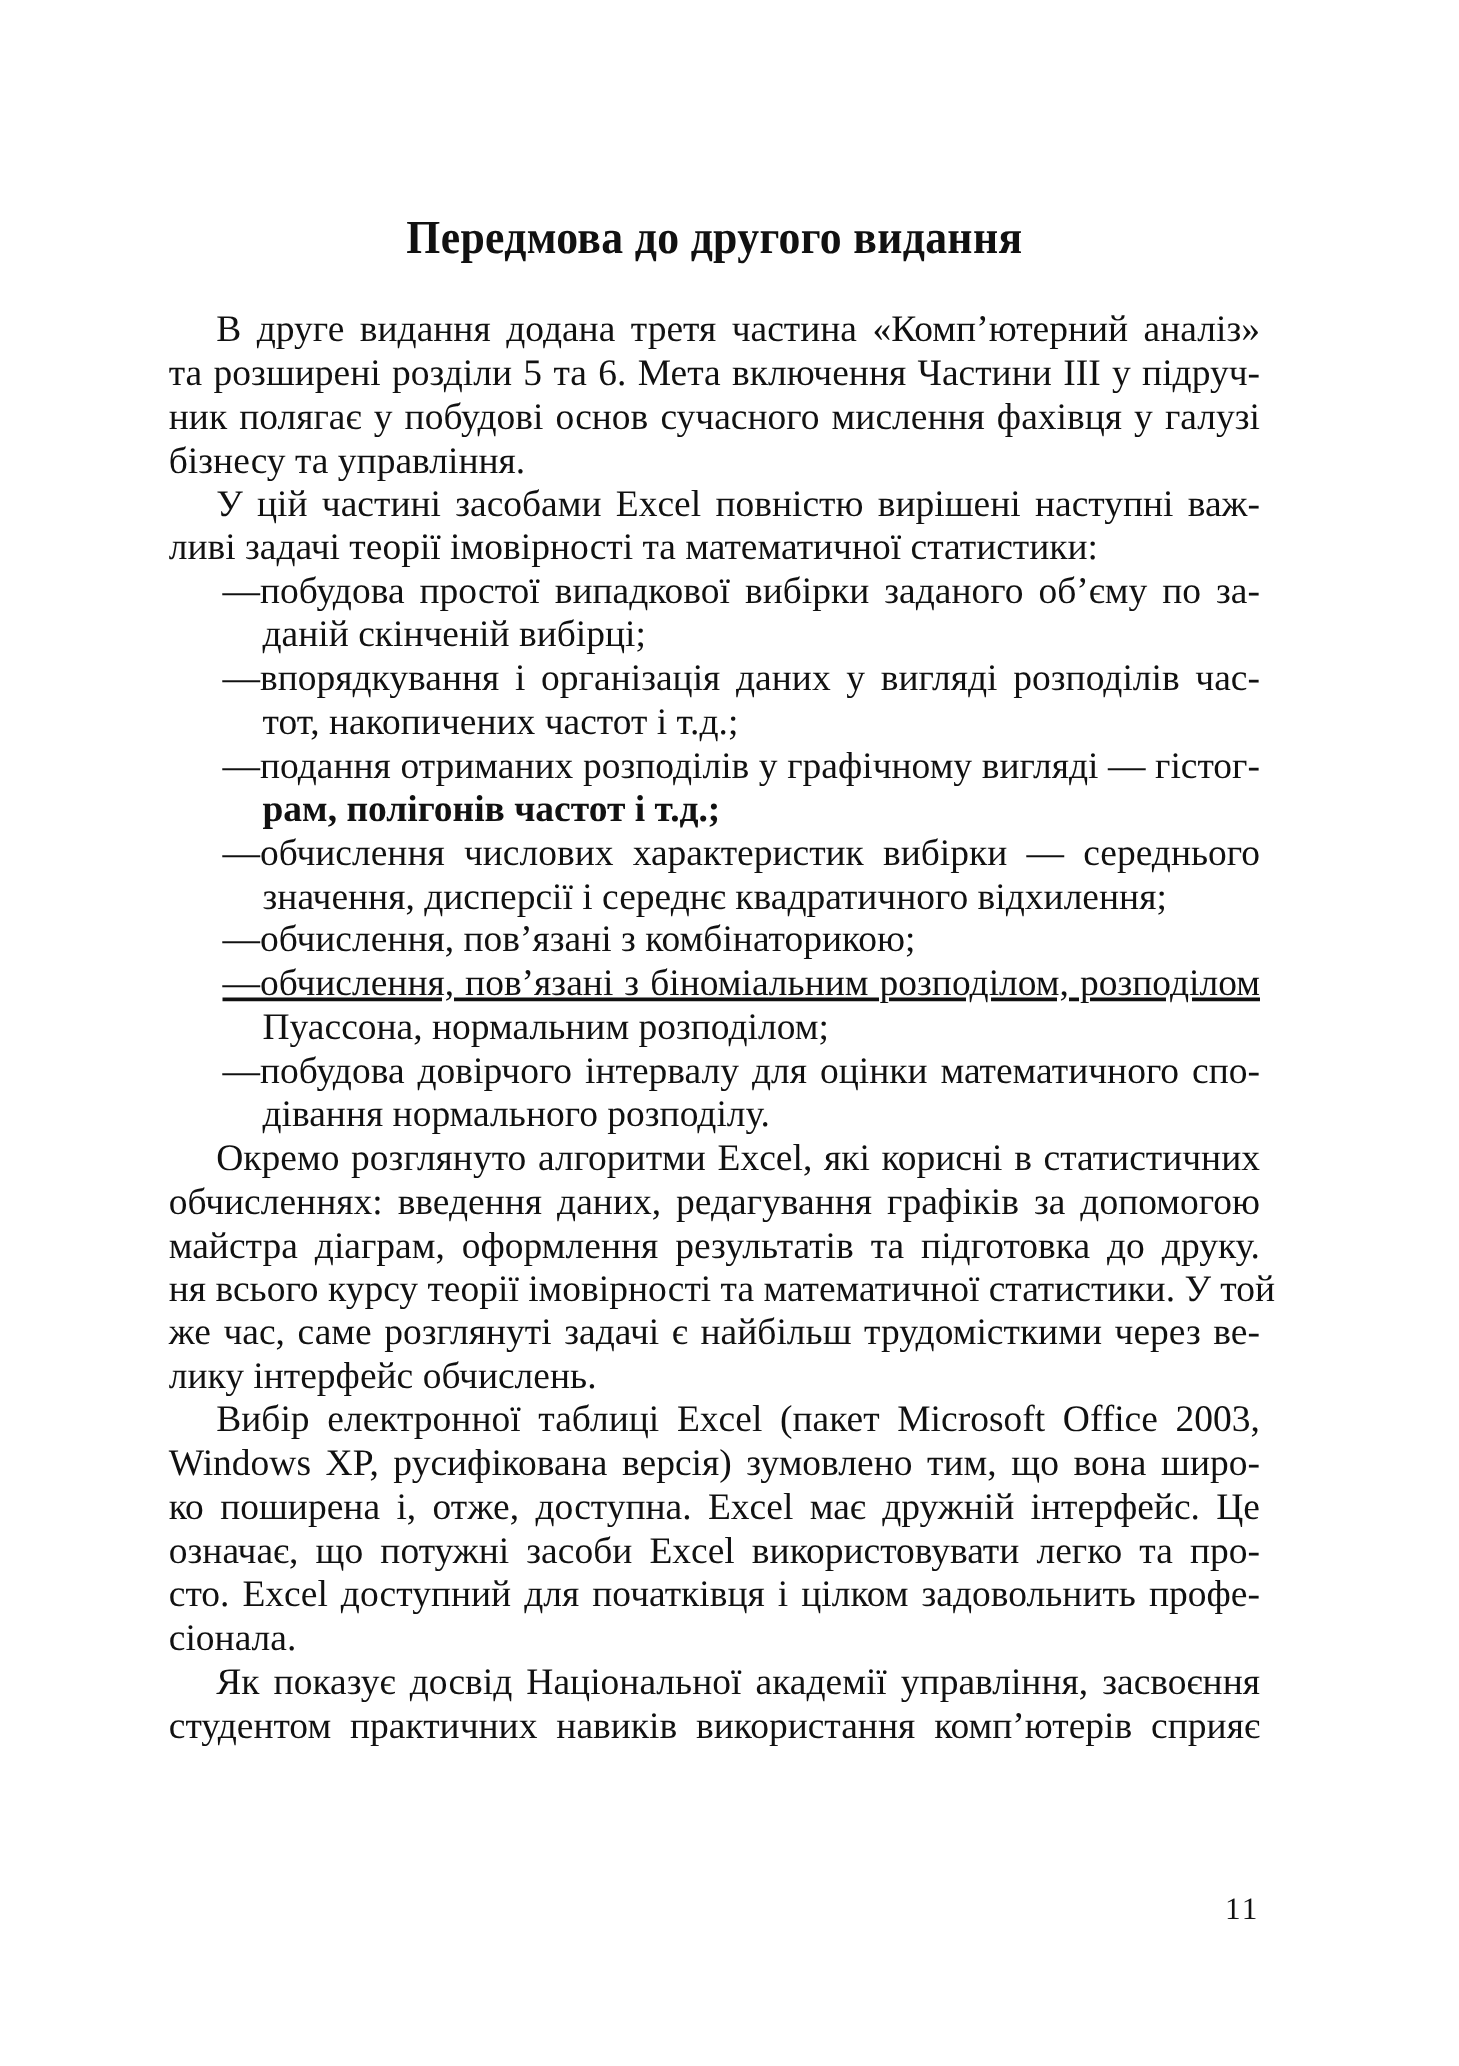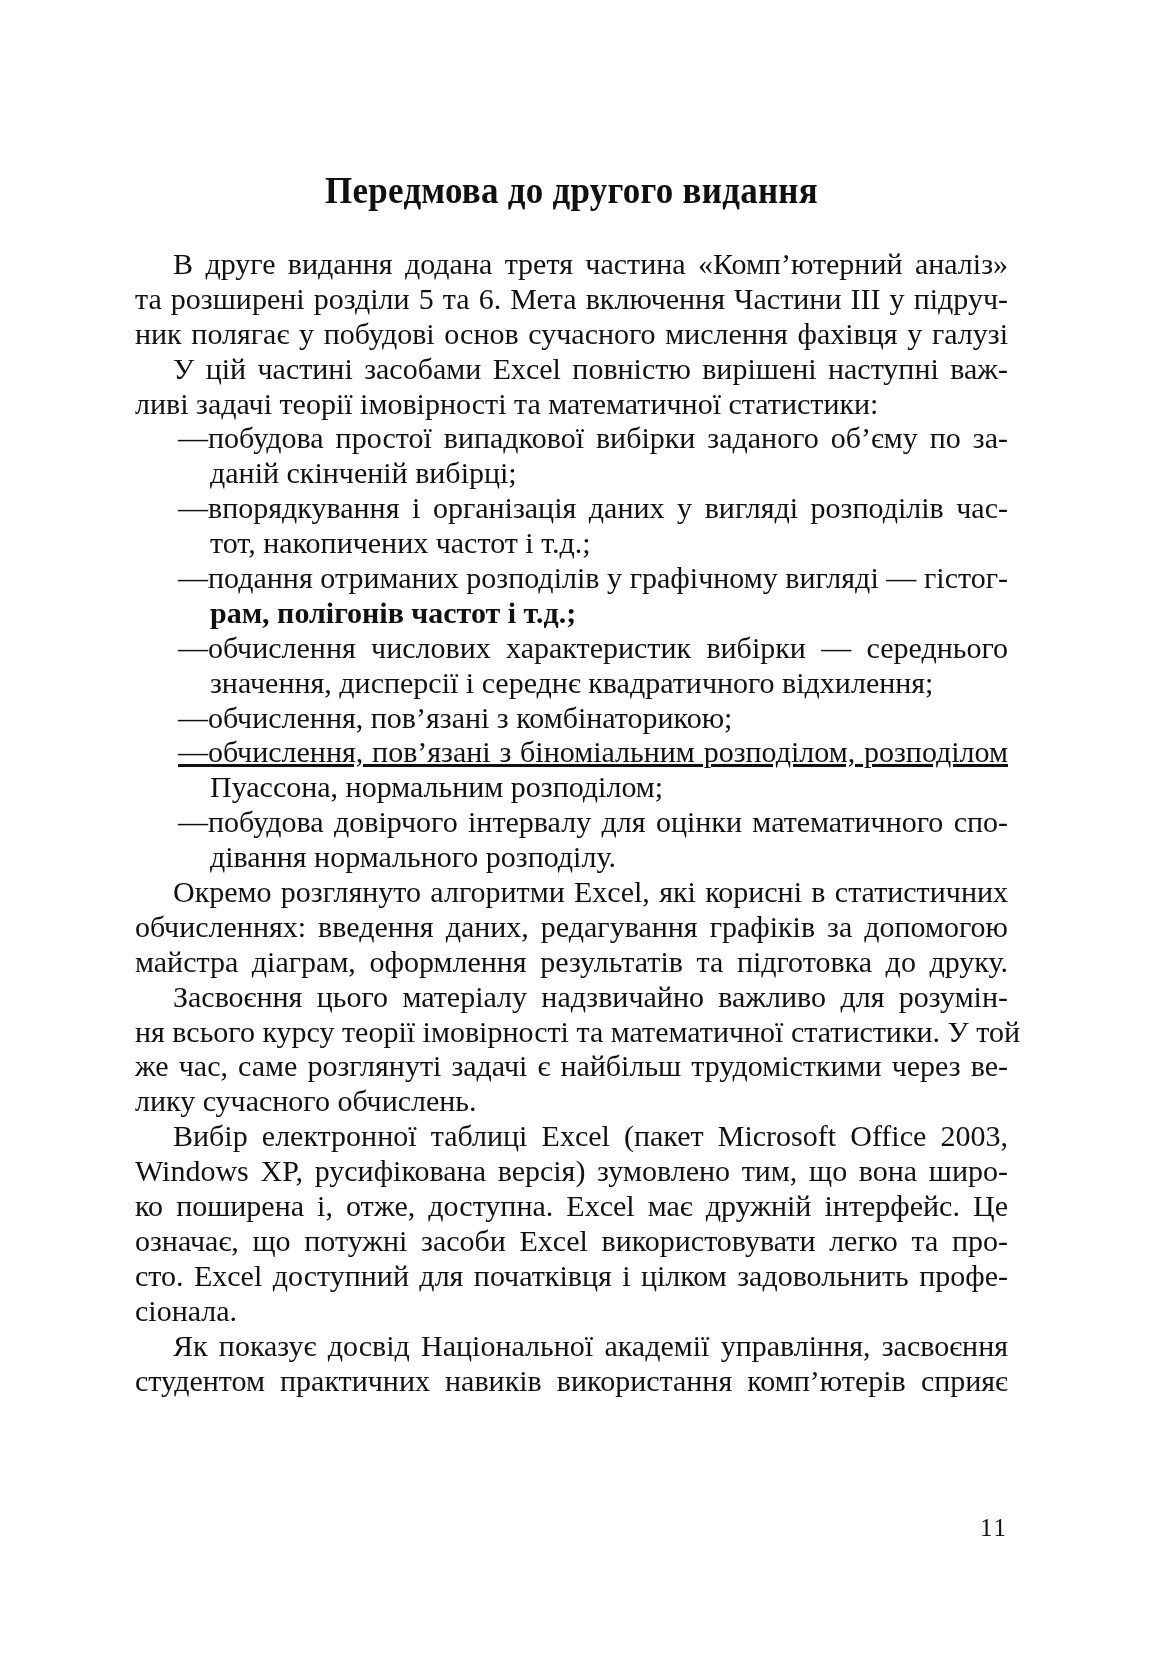--- a/index.html
+++ b/index.html
@@ -75,20 +75,21 @@
 </head>
 <body>
 
 <div class="page">
   <h1 class="title" style="margin:0;">Передмова до другого видання</h1>
 
   <div class="body-text">
     <div class="line indent" style="white-space: nowrap; word-spacing: 0px;"><span>В друге видання додана третя частина «Комп’ютерний аналіз»</span></div>
     <div class="line" style="white-space: nowrap; word-spacing: 0px;"><span>та розширені розділи 5 та 6. Мета включення Частини III у підруч-</span></div>
     <div class="line" style="white-space: nowrap; word-spacing: 0px;"><span>ник полягає у побудові основ сучасного мислення фахівця у галузі</span></div>
+    <div class="line last" style="white-space: nowrap;"><span>бізнесу та управління.</span></div>
 
     <div class="line indent" style="white-space: nowrap; word-spacing: 0px;"><span>У цій частині засобами Excel повністю вирішені наступні важ-</span></div>
     <div class="line last" style="white-space: nowrap;"><span>ливі задачі теорії імовірності та математичної статистики:</span></div>
 
     <div class="line item-first" style="white-space: nowrap; word-spacing: 0px;"><span class="dash">—</span><span>побудова простої випадкової вибірки заданого об’єму по за-</span></div>
     <div class="line item-cont last" style="white-space: nowrap;"><span>даній скінченій вибірці;</span></div>
 
     <div class="line item-first" style="white-space: nowrap; word-spacing: 0px;"><span class="dash">—</span><span>впорядкування і організація даних у вигляді розподілів час-</span></div>
     <div class="line item-cont last" style="white-space: nowrap;"><span>тот, накопичених частот і т.д.;</span></div>
 
@@ -103,24 +104,23 @@
     <div class="line item-first" style="white-space: nowrap; word-spacing: 0px; text-decoration: underline;"><span class="dash">—</span><span>обчислення, пов’язані з біноміальним розподілом, розподілом</span></div>
     <div class="line item-cont last" style="white-space: nowrap;"><span>Пуассона, нормальним розподілом;</span></div>
 
     <div class="line item-first" style="white-space: nowrap; word-spacing: 0px;"><span class="dash">—</span><span>побудова довірчого інтервалу для оцінки математичного спо-</span></div>
     <div class="line item-cont last" style="white-space: nowrap;"><span>дівання нормального розподілу.</span></div>
 
     <div class="line indent" style="white-space: nowrap; word-spacing: 0px;"><span>Окремо розглянуто алгоритми Excel, які корисні в статистичних</span></div>
     <div class="line" style="white-space: nowrap; word-spacing: 0px;"><span>обчисленнях: введення даних, редагування графіків за допомогою</span></div>
     <div class="line" style="white-space: nowrap; word-spacing: 0px;"><span>майстра діаграм, оформлення результатів та підготовка до друку.</span></div>
 
-    <div class="line indent" style="white-space: nowrap; word-spacing: 0px;"><span>Засвоєння цього матеріалу надзвичайно важливо для розумін-</span></div>
     <div class="line" style="white-space: nowrap; word-spacing: 0px;"><span>ня всього курсу теорії імовірності та математичної статистики. У той</span></div>
     <div class="line" style="white-space: nowrap; word-spacing: 0px;"><span>же час, саме розглянуті задачі є найбільш трудомісткими через ве-</span></div>
-    <div class="line last" style="white-space: nowrap;"><span>лику сучасного обчислень.</span></div>
+    <div class="line last" style="white-space: nowrap;"><span>лику інтерфейс обчислень.</span></div>
 
     <div class="line indent" style="white-space: nowrap; word-spacing: 0px;"><span>Вибір електронної таблиці Excel (пакет Microsoft Office 2003,</span></div>
     <div class="line" style="white-space: nowrap; word-spacing: 0px;"><span>Windows XP, русифікована версія) зумовлено тим, що вона широ-</span></div>
     <div class="line" style="white-space: nowrap; word-spacing: 0px;"><span>ко поширена і, отже, доступна. Excel має дружній інтерфейс. Це</span></div>
     <div class="line" style="white-space: nowrap; word-spacing: 0px;"><span>означає, що потужні засоби Excel використовувати легко та про-</span></div>
     <div class="line" style="white-space: nowrap; word-spacing: 0px;"><span>сто. Excel доступний для початківця і цілком задовольнить профе-</span></div>
     <div class="line last" style="white-space: nowrap;"><span>сіонала.</span></div>
 
     <div class="line indent" style="white-space: nowrap; word-spacing: 0px;"><span>Як показує досвід Національної академії управління, засвоєння</span></div>
     <div class="line" style="white-space: nowrap; word-spacing: 0px;"><span>студентом практичних навиків використання комп’ютерів сприяє</span></div>

